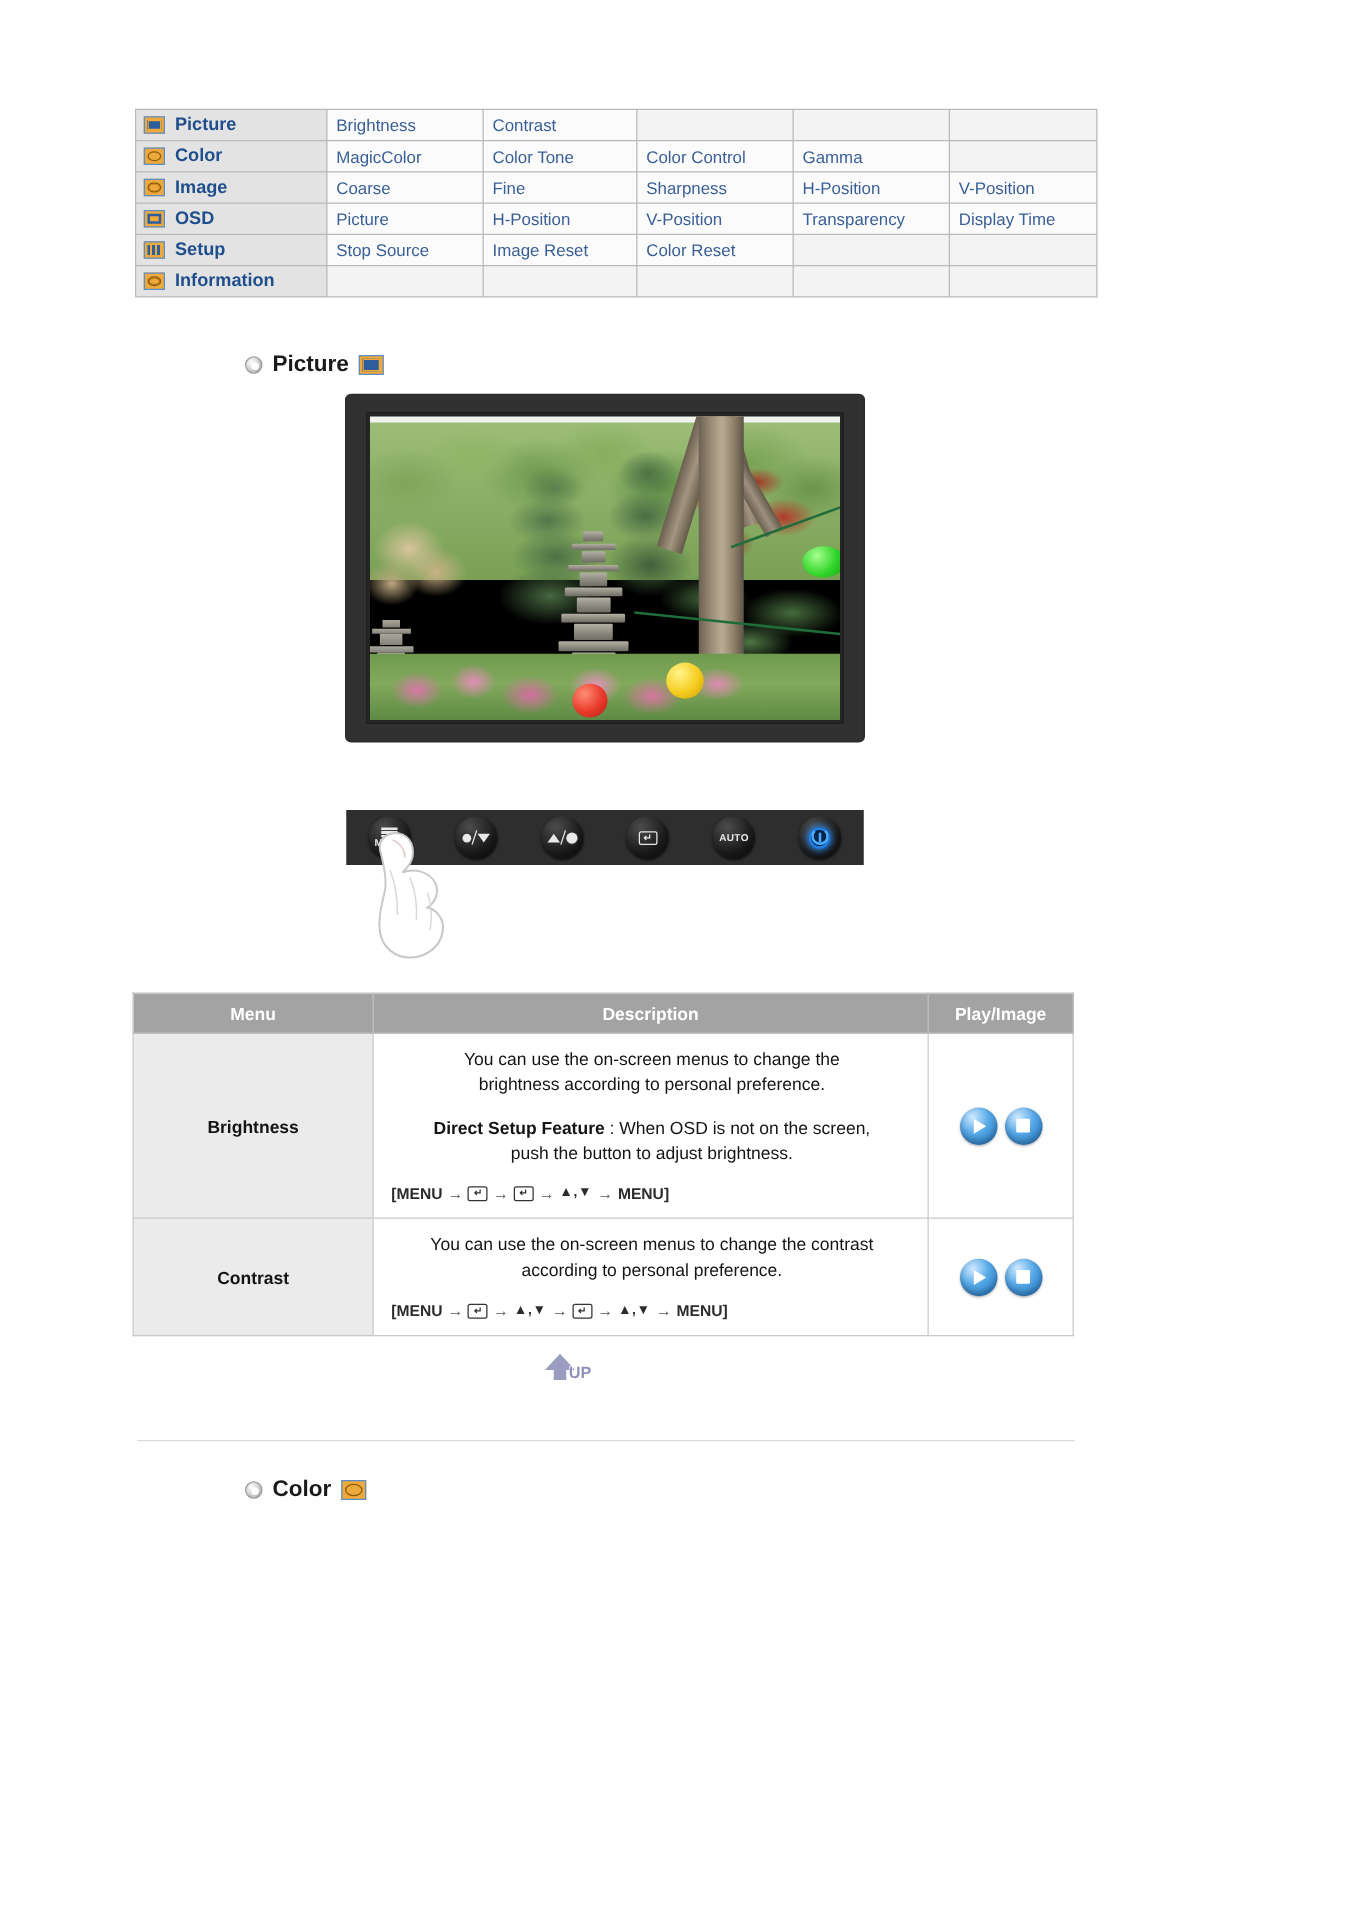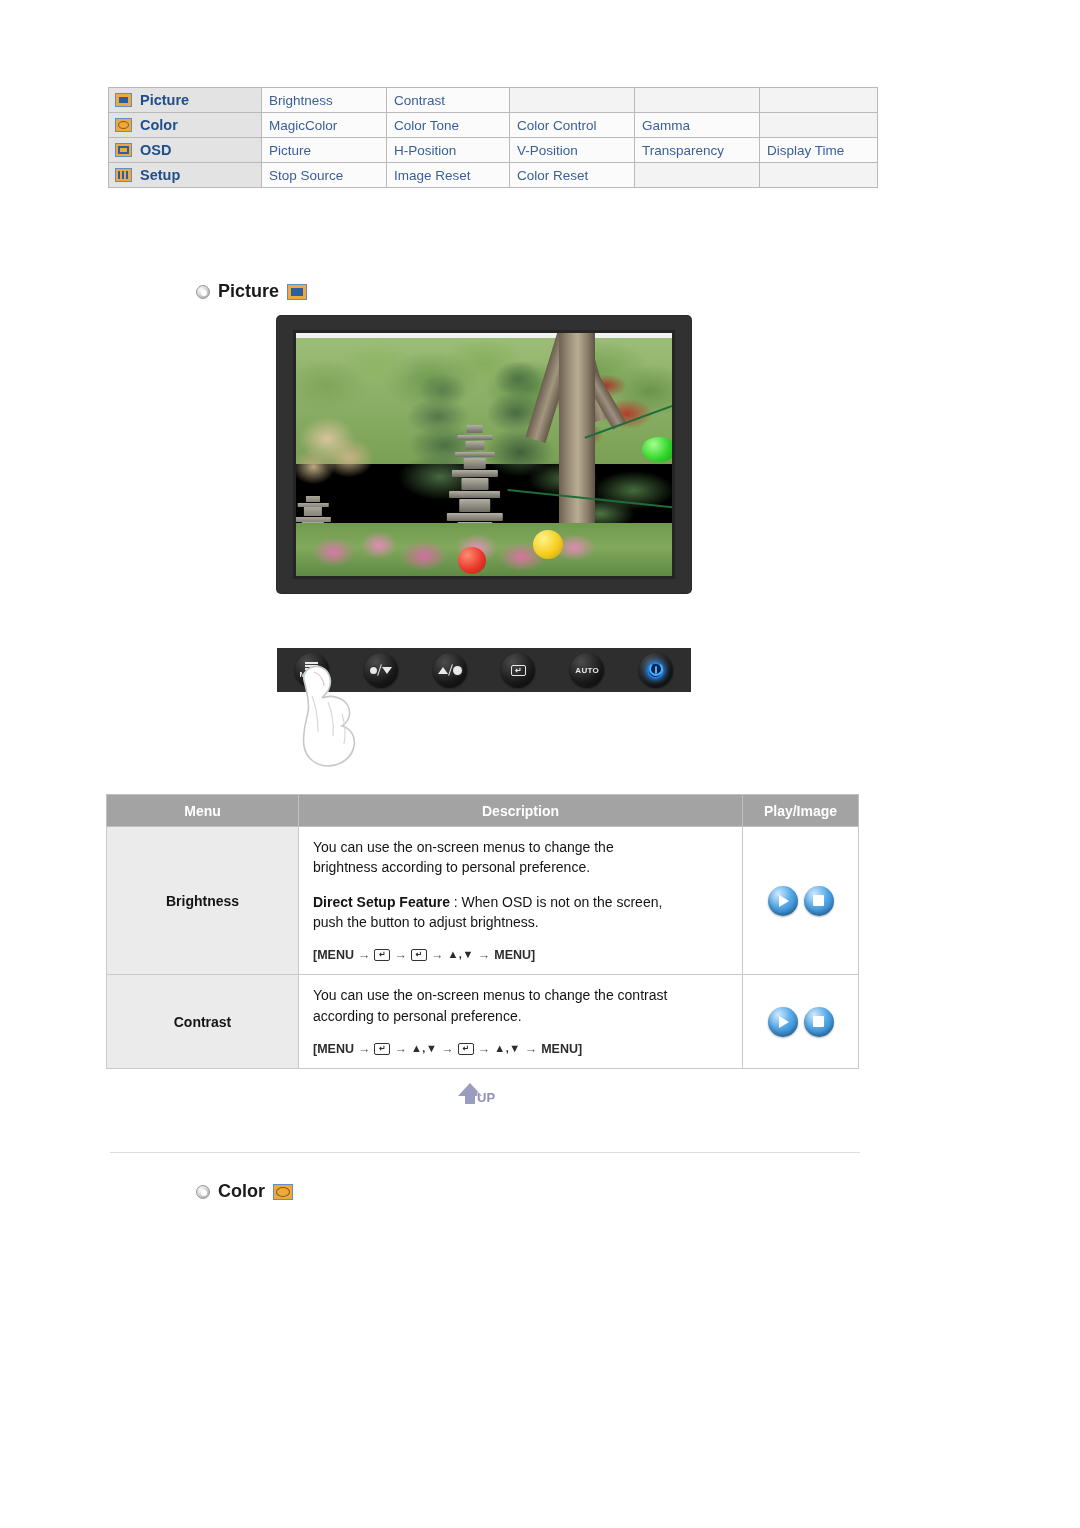--- a/index.html
+++ b/index.html
@@ -303,20 +303,21 @@
     font-weight:bold;
     height:32px;
     border:1px solid #bfbfbf;
     text-align:center;
   }
   #desc-table td {
     border:1px solid #c9c9c9;
     vertical-align:middle;
     font-size:14px;
     color:#141414;
+    text-align:center;
   }
   #desc-table td.menu-cell {
     background:#ebebeb;
     text-align:center;
     font-weight:bold;
   }
   #desc-table td.desc-cell {
     background:#ffffff;
     padding:10px 12px 10px 14px;
     line-height:1.45;
@@ -352,21 +353,21 @@
     border-top:6px solid transparent;
     border-bottom:6px solid transparent;
     margin-left:3px;
   }
   .pill-stop::after{
     content:""; width:11px;height:11px;background:#ffffff;border-radius:1px;
   }
 
   
   #up-btn {
-    position:absolute; left:458px; top:1080px;
+    position:absolute; left:436px; top:1080px;
     width:58px; height:34px;
     display:flex; align-items:center;
   }
   .up-arrow {
     width:0;height:0;
     border-left:12px solid transparent;
     border-right:12px solid transparent;
     border-bottom:13px solid #9a9cc0;
     position:absolute; left:0; top:3px;
   }
@@ -423,40 +424,66 @@
       </td>
       <td>MagicColor</td>
       <td>Color Tone</td>
       <td>Color Control</td>
       <td>Gamma</td>
       <td class="empty"></td>
     </tr>
     <tr>
       <td class="cat">
         <span class="cat-inner">
+          <span class="osd-ico ico-image"></span>
+          <span>Image</span>
+        </span>
+      </td>
+      <td>Coarse</td>
+      <td>Fine</td>
+      <td>Sharpness</td>
+      <td>H-Position</td>
+      <td>V-Position</td>
+    </tr>
+    <tr>
+      <td class="cat">
+        <span class="cat-inner">
           <span class="osd-ico ico-osd"></span>
           <span>OSD</span>
         </span>
       </td>
       <td>Picture</td>
       <td>H-Position</td>
       <td>V-Position</td>
       <td>Transparency</td>
       <td>Display Time</td>
     </tr>
     <tr>
       <td class="cat">
         <span class="cat-inner">
           <span class="osd-ico ico-setup"></span>
           <span>Setup</span>
         </span>
       </td>
       <td>Stop Source</td>
       <td>Image Reset</td>
       <td>Color Reset</td>
+      <td class="empty"></td>
+      <td class="empty"></td>
+    </tr>
+    <tr>
+      <td class="cat">
+        <span class="cat-inner">
+          <span class="osd-ico ico-info"></span>
+          <span>Information</span>
+        </span>
+      </td>
+      <td class="empty"></td>
+      <td class="empty"></td>
+      <td class="empty"></td>
       <td class="empty"></td>
       <td class="empty"></td>
     </tr>
   </tbody>
 </table>
 
 <div class="section-head" style="left:196px; top:281px;">
   <span class="bullet-ico"></span>
   <span>Picture</span>
   <span class="osd-ico ico-picture head-ico"></span>

